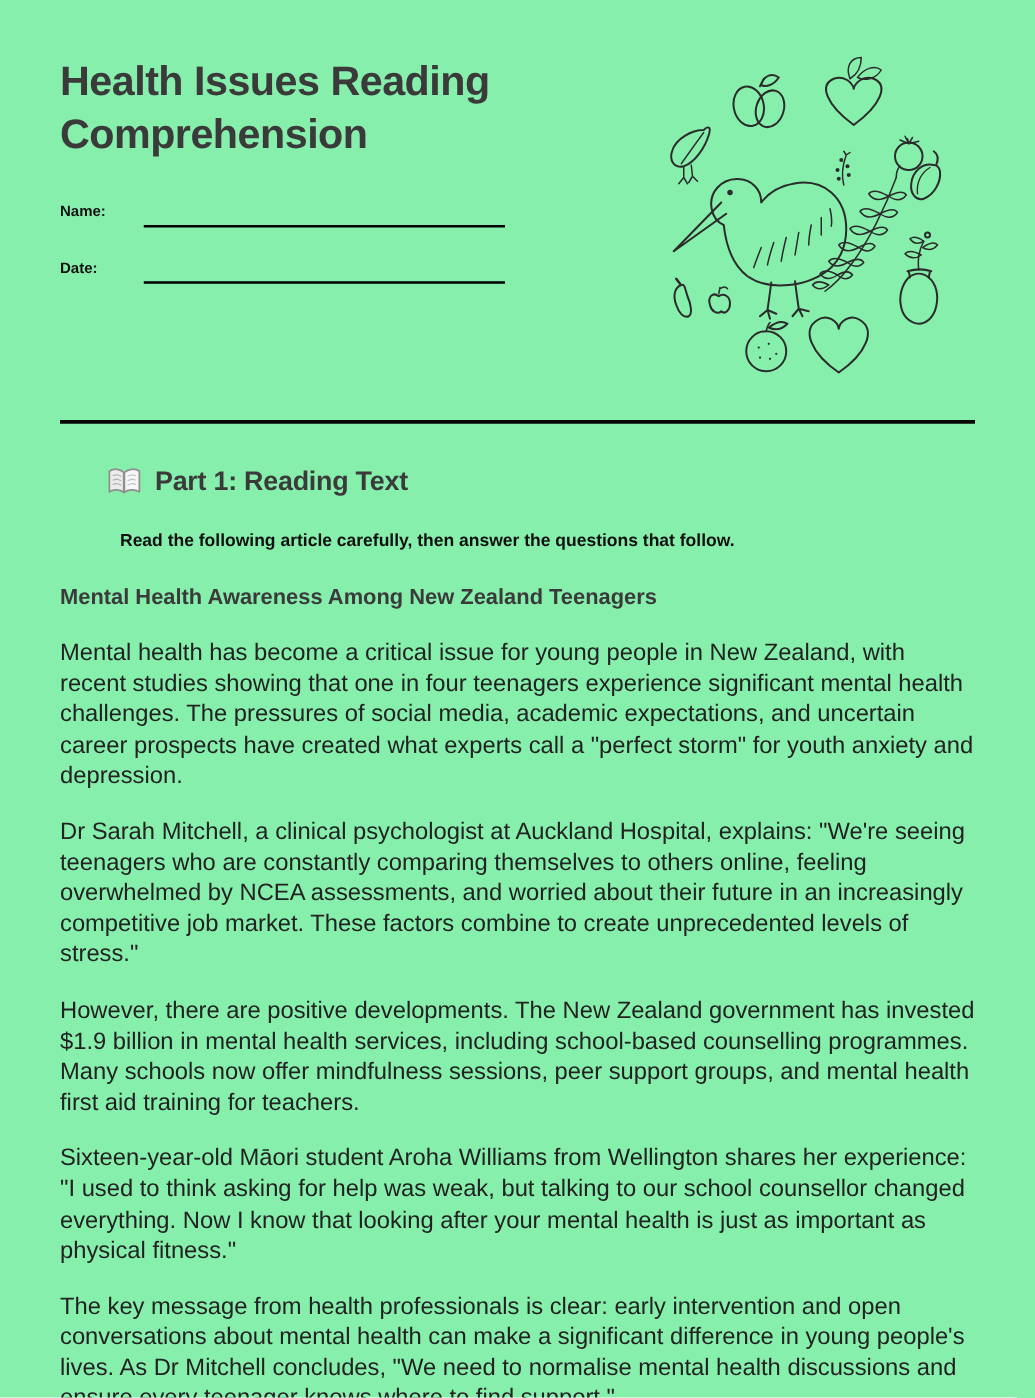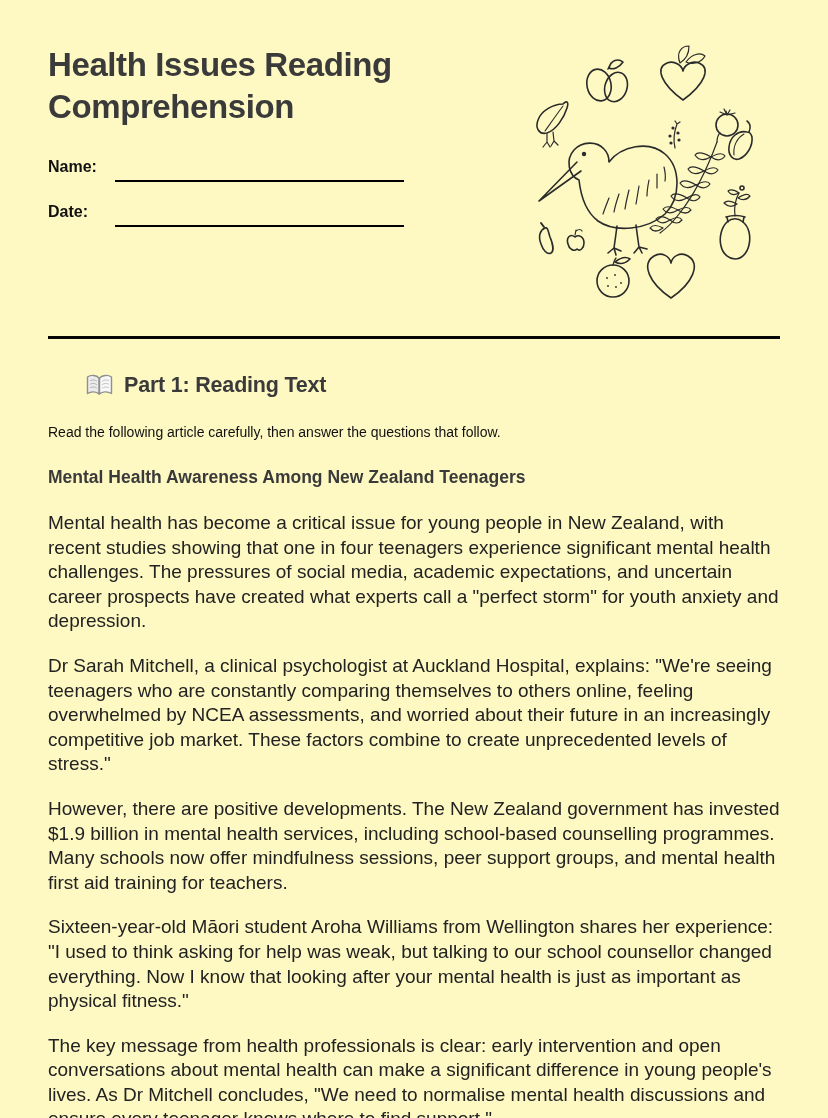--- a/index.html
+++ b/index.html
@@ -4,34 +4,34 @@
 <style>
   * { margin:0; padding:0; box-sizing:border-box; }
   html,body { background:#ffffff; }
   body {
     width:828px; height:1118px;
     font-family:"Liberation Sans", sans-serif;
     color:#212121;
     position:relative;
     overflow:hidden;
   }
-  .page { position:absolute; inset:0; background:#fef9c3; }
+  .page { position:absolute; inset:0; background:#86efac; }
 
   
   .header { position:relative; height:339px; }
   .doc-title {
     position:absolute; left:48px; top:44px; width:480px;
     font-size:33px; line-height:42px; font-weight:700;
     color:#3a3a3a; letter-spacing:-0.4px;
   }
   .field-row { position:absolute; left:48px; display:flex; align-items:flex-end; }
   .field-row.name { top:158px; }
   .field-row.date { top:203px;align-items:flex-end; }
   .field-label {
-    font-size:16px; font-weight:700; color:#111; width:67px;
+    font-size:12px; font-weight:700; color:#111; width:67px;
     padding-bottom:6px;
   }
   .field-line {
     width:289px; height:24px;
     border-bottom:2px solid #000;
   }
   .illustration { position:absolute; left:523px; top:38px; }
   .divider {
     position:absolute; left:48px; top:336px;
     width:732px; height:3px; background:#070707;
@@ -42,21 +42,21 @@
   .section-heading {
     display:flex; align-items:center; gap:11px;
     font-size:21.5px; font-weight:700; color:#3a3a3a;
     letter-spacing:-0.2px;
     padding-left:38px;
   }
   .section-heading .hicon { flex:0 0 auto; display:inline-flex; }
   .part1-heading { margin-top:34px; }
   .instruction {
     margin-top:26px;
-    font-size:14px; font-weight:400; color:#101010;
+    font-size:14px; font-weight:700; color:#101010;margin-left:48px;
   }
   .article-title {
     margin-top:27px;
     font-size:17.5px; font-weight:700; color:#3a3a3a;
   }
   .article { margin-top:23px; }
   .article p {
     font-size:19px; line-height:24.6px; color:#222;
     margin-bottom:20px;
   }

